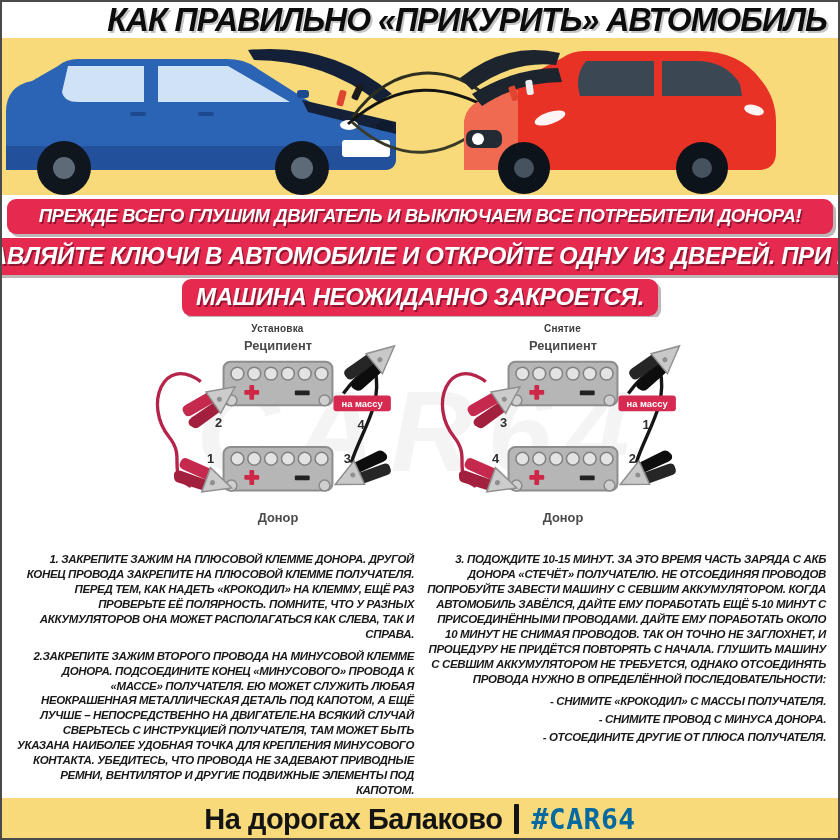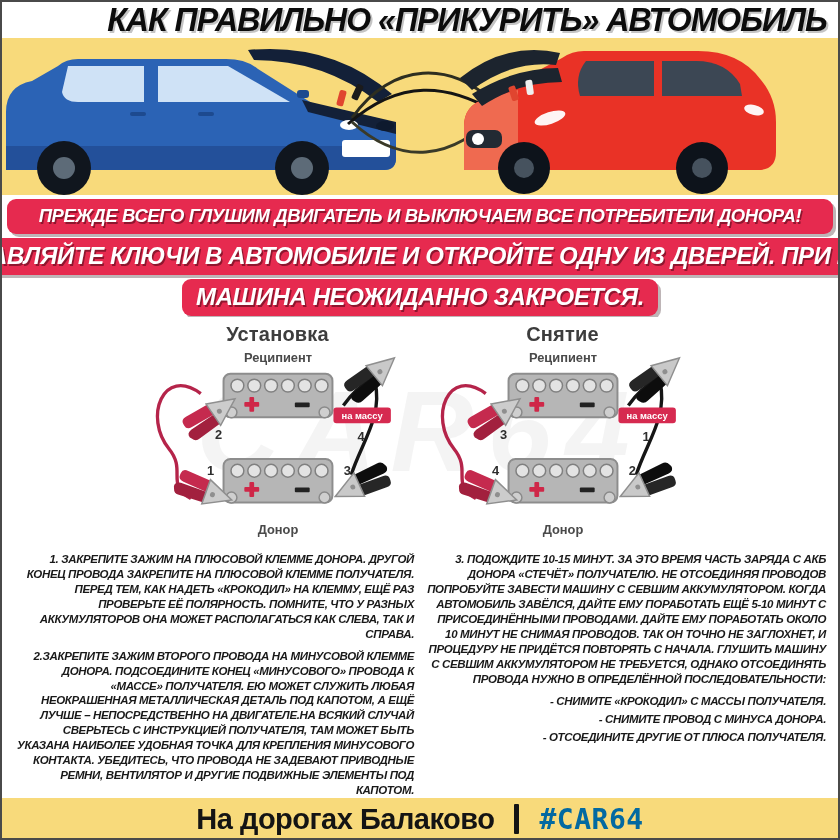--- a/index.html
+++ b/index.html
@@ -31,32 +31,32 @@
   }
   .warn-line.first { font-size:18.5px; padding:6px 32px 7px; }
   
   .diagrams { height:227px; background:#fff; position:relative; display:flex; justify-content:center; padding-top:6px; }
   .watermark {
     position:absolute; inset:0; display:flex; align-items:center; justify-content:center;
     font-size:115px; font-weight:800; font-style:italic; letter-spacing:14px;
     color:rgba(110,110,110,0.08); z-index:0; pointer-events:none;
   }
   .diagram { width:285px; text-align:center; z-index:1; }
-  .diagram h2 { font-size:20px; font-weight:700; color:#3d3d3d; margin-bottom:2px; letter-spacing:.2px; }
+  .diagram h2 { font-size:10px; font-weight:700; color:#3d3d3d; margin-bottom:2px; letter-spacing:.2px; }
   .dg-label { font:700 13px "Liberation Sans",sans-serif; fill:#4a4a4a; }
   .dg-num   { font:700 13px "Liberation Sans",sans-serif; fill:#2e2e2e; }
   .dg-badge-text { font:700 9.5px "Liberation Sans",sans-serif; fill:#fff; }
   
   .steps { height:254px; background:#fff; display:flex; padding:8px 6px 0; }
   .col { flex:1; text-align:right; font-size:11.5px; font-weight:700; font-style:italic;
          color:#191919; line-height:1.3; letter-spacing:-0.35px; padding:0 6px; }
   .col p { margin-bottom:7px; }
   .col .bullet { line-height:1.55; }
   
-  .footer { height:42px; background:#f8da7b; display:flex; align-items:center; justify-content:center; gap:20px; }
+  .footer { height:42px; background:#f8da7b; display:flex; align-items:center; justify-content:center; gap:12px; }
   .footer .f-left { font-size:29px; font-weight:700; color:#141414; letter-spacing:-0.5px; }
   .footer .f-sep  { width:5px; height:30px; background:#141414; border-radius:1px; }
   .footer .f-tag  { font-family:"DejaVu Sans Mono",monospace; font-size:28px; font-weight:800; color:#0369a1; letter-spacing:0.5px; }
 </style>
 </head>
 <body>
 
 <div id="page">
 
   <svg width="0" height="0" style="position:absolute" aria-hidden="true">

